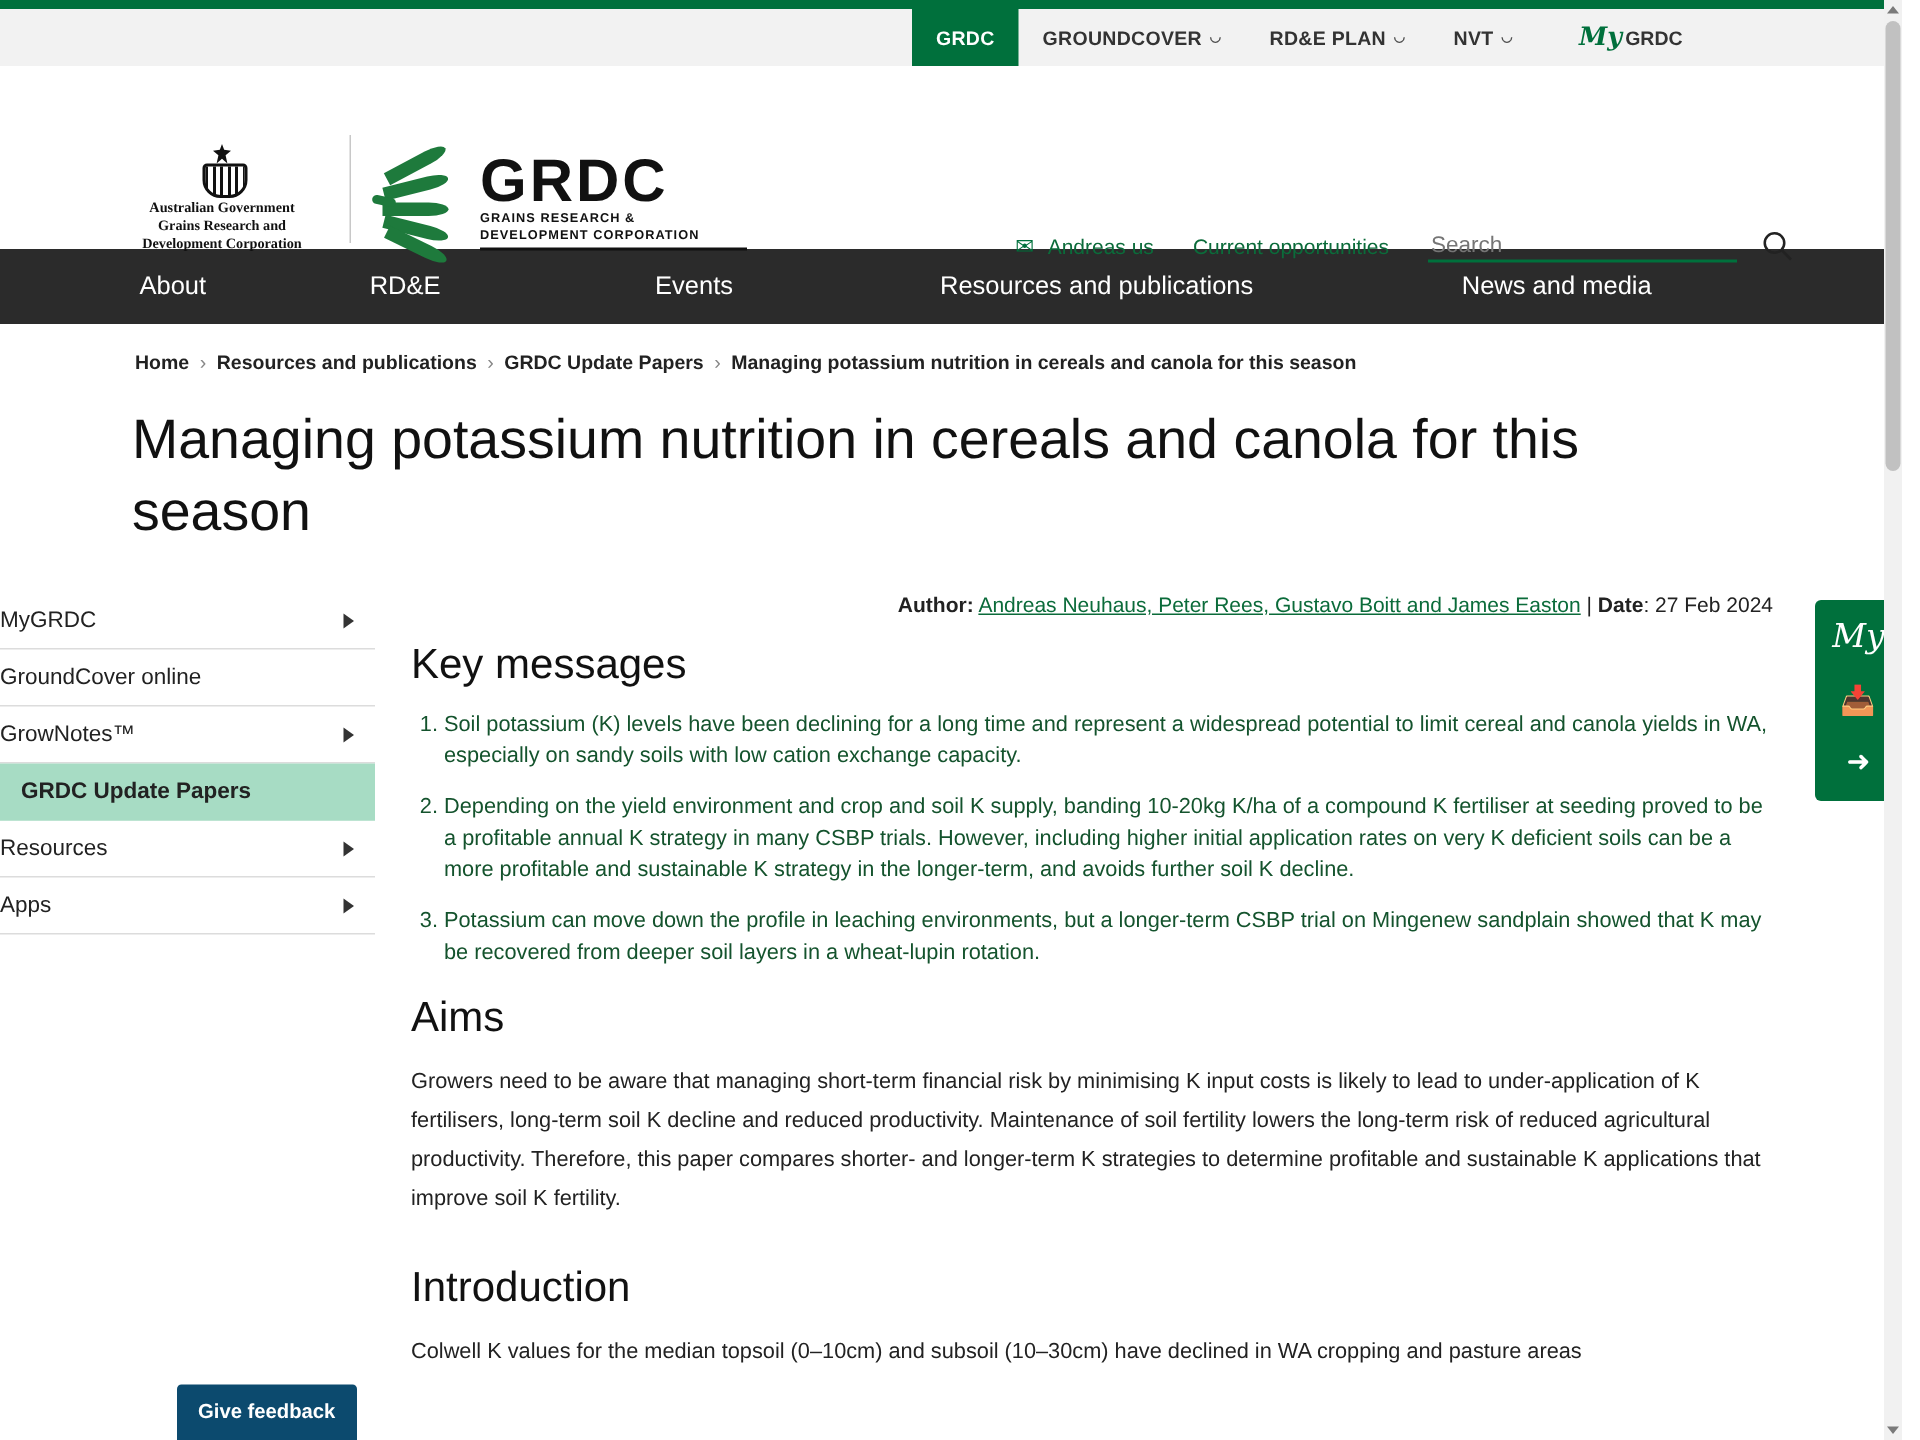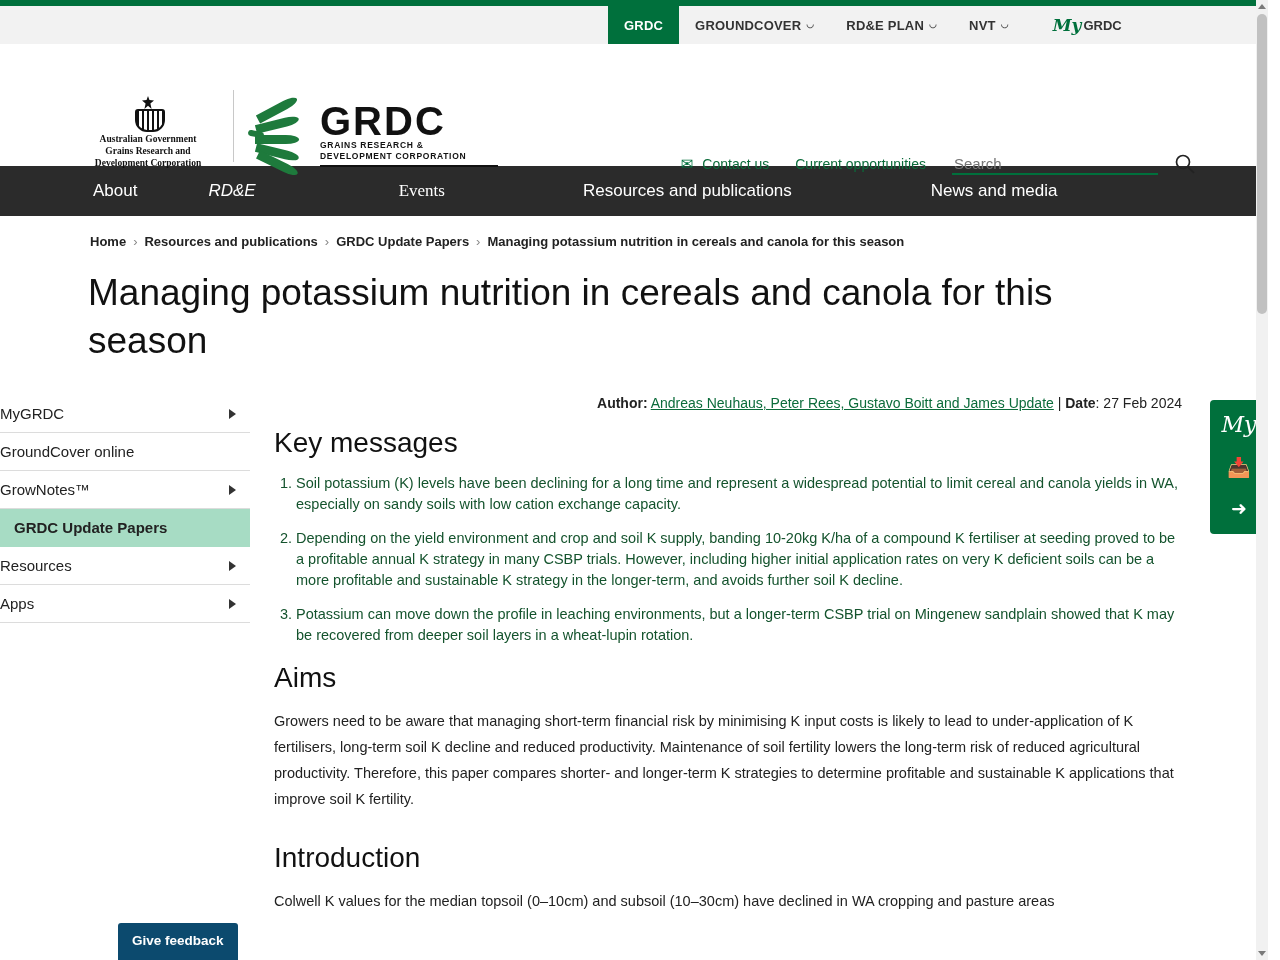--- a/index.html
+++ b/index.html
@@ -209,22 +209,22 @@
   }
   .mainnav a {
     color:#fff;
     font-size: 17px;
     text-decoration:none;
     padding: 0 0;
     cursor:pointer;
     white-space:nowrap;
   }
   .mn1{ margin-left: 93px; }
-  .mn2{ margin-left: 71px; font-style: italic; }
-  .mn3{ margin-left: 143px; font-family: Liberation Serif, serif; }
+  .mn2{ margin-left: 109px; }
+  .mn3{ margin-left: 143px; }
   .mn4{ margin-left: 138px; }
   .mn5{ margin-left: 139px; }
   
   .breadcrumb {
     padding: 18px 0 0 90px;
     font-size: 13px;
     color: #222;
     display:flex; 
     gap: 7px;
     font-weight: bold;
@@ -402,21 +402,21 @@
           <span></span>
           <span></span>
       </div>
       <div class="logo-text">
         <div class="grdc">GRDC</div>
         <div class="sub">GRAINS RESEARCH &amp; DEVELOPMENT CORPORATION</div>
       </div>
     </div>
     <div class="header-right">
       <span class="mail-icon">✉</span>
-      <a class="hdr-link">Contact us</a>
+      <a class="hdr-link">Andreas us</a>
       <a class="hdr-link">Current opportunities</a>
       <input class="search-box" placeholder="Search" style="">
       <button class="search-btn">
         <svg width="22" height="22" viewBox="0 0 22 22">
           <circle cx="9" cy="9" r="6.5" fill="none" stroke="#222" stroke-width="1.7"></circle>
           <line x1="13.6" y1="13.6" x2="20" y2="20" stroke="#222" stroke-width="1.7"></line>
         </svg>
       </button>
     </div>
   </div>
@@ -464,21 +464,21 @@
       </div>
       <div class="side-item">
         <span class="lbl">Apps</span>
         <span class="caret"></span>
       </div>
     </div>
 
     <div class="main">
       <div class="byline">
         <b>Author:</b>
-        <a>Andreas Neuhaus, Peter Rees, Gustavo Boitt and James Update</a>
+        <a>Andreas Neuhaus, Peter Rees, Gustavo Boitt and James Easton</a>
         <span>|</span>
         <b>Date</b><span>: 27 Feb 2024</span>
       </div>
 
       <h2 class="sec">Key messages</h2>
       <ol class="keymsg">
         <li>Soil potassium (K) levels have been declining for a long time and represent a widespread potential to limit cereal and canola yields in WA, especially on sandy soils with low cation exchange capacity.</li>
         <li>Depending on the yield environment and crop and soil K supply, banding 10-20kg K/ha of a compound K fertiliser at seeding proved to be a profitable annual K strategy in many CSBP trials. However, including higher initial application rates on very K deficient soils can be a more profitable and sustainable K strategy in the longer-term, and avoids further soil K decline.</li>
         <li>Potassium can move down the profile in leaching environments, but a longer-term CSBP trial on Mingenew sandplain showed that K may be recovered from deeper soil layers in a wheat-lupin rotation.</li>
       </ol>

